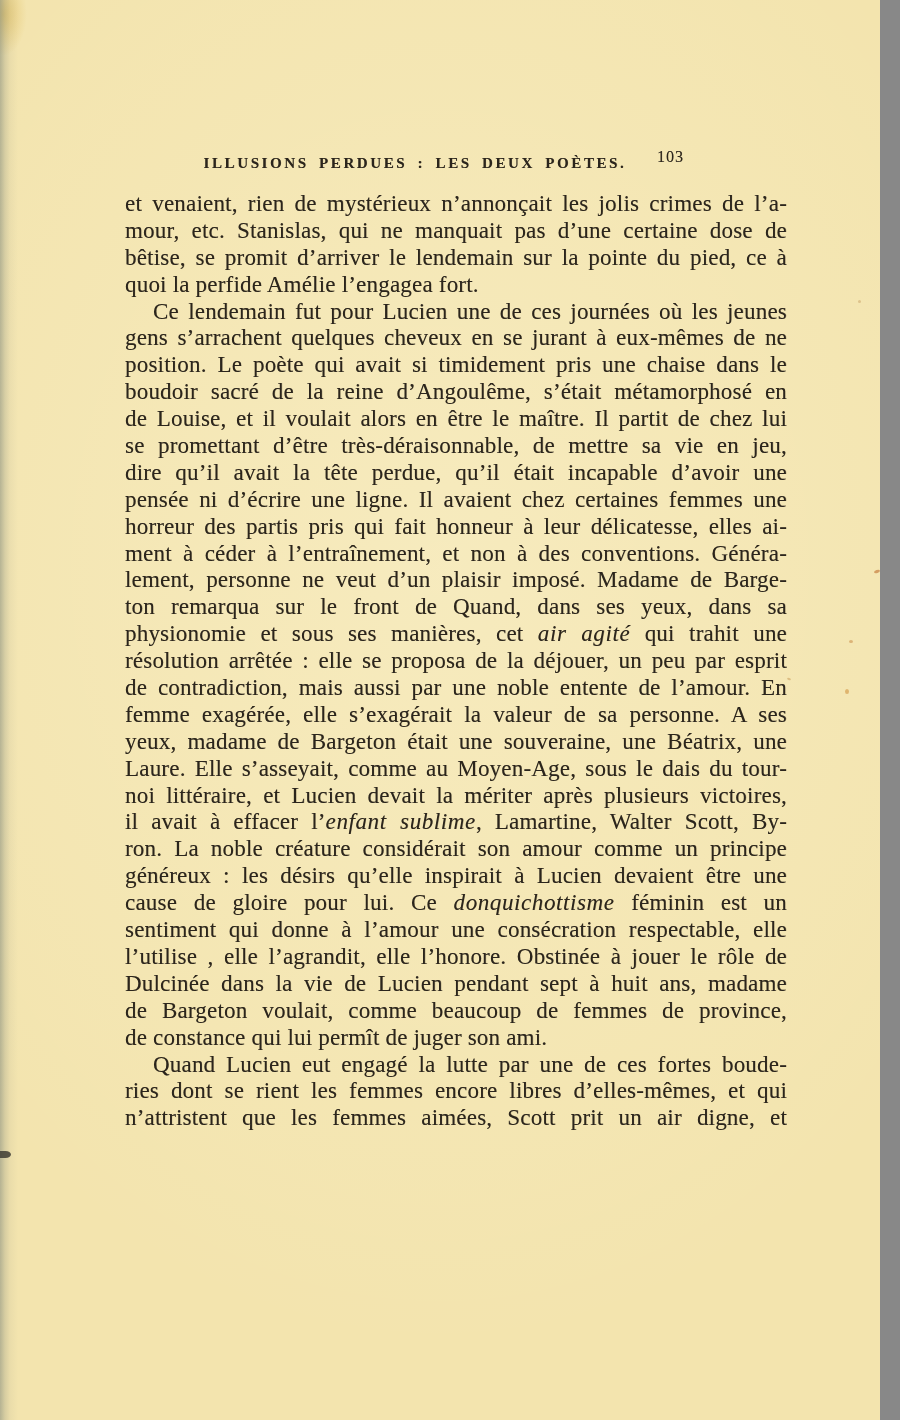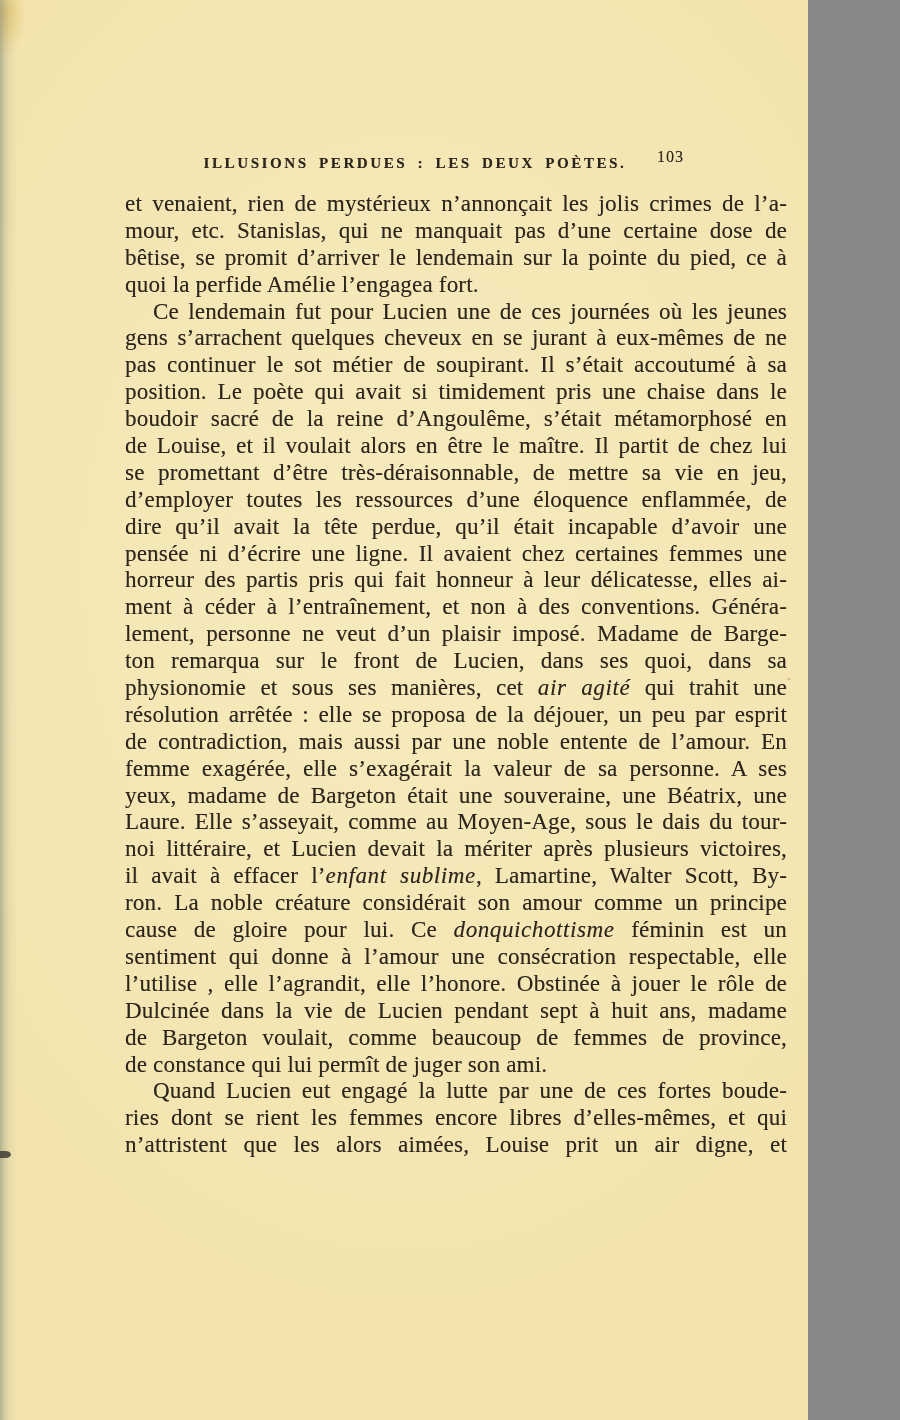--- a/index.html
+++ b/index.html
@@ -1,18 +1,18 @@
 <!DOCTYPE html>
 <html style="--paper: #f3e4ae; --ink: #2b251c;"><head>
 <meta charset="utf-8">
 <style>
   html,body { margin:0; padding:0; background:#888; }
   .page {
     position:relative;
-    width:808px; height:1420px;
+    width:880px; height:1420px;
     overflow:hidden;
     background-color: var(--paper, #f3e4ae);
     background-image:
       linear-gradient(to right, rgba(140,146,128,0.60) 0px, rgba(140,146,128,0.28) 5px, rgba(150,152,132,0.10) 10px, rgba(150,152,132,0) 18px),
       radial-gradient(ellipse 34px 60px at 3px 14px, rgba(216,176,70,0.55), rgba(216,176,70,0) 70%),
       radial-gradient(ellipse 130% 100% at 50% 40%, rgba(255,250,226,0.30), rgba(0,0,0,0) 55%),
       radial-gradient(ellipse 120% 110% at 50% 50%, rgba(0,0,0,0) 62%, rgba(168,138,70,0.16) 100%);
     font-family: "Liberation Serif", "DejaVu Serif", serif;
     color: var(--ink, #2b251c);
   }
@@ -63,50 +63,49 @@
     <div class="folio">103</div>
   </div>
 
   <div class="text-block">
       <div class="line"><span>et venaient, rien de mystérieux n’annonçait les jolis crimes de l’a-</span></div>
       <div class="line"><span>mour, etc. Stanislas, qui ne manquait pas d’une certaine dose de</span></div>
       <div class="line"><span>bêtise, se promit d’arriver le lendemain sur la pointe du pied, ce à</span></div>
       <div class="line line-end"><span>quoi la perfide Amélie l’engagea fort.</span></div>
       <div class="line line-indent"><span>Ce lendemain fut pour Lucien une de ces journées où les jeunes</span></div>
       <div class="line"><span>gens s’arrachent quelques cheveux en se jurant à eux-mêmes de ne</span></div>
-      <div class="line"><span>pas continuer le sot métier de soupirant. Il s’était accoutumé à sa</span></div>
       <div class="line"><span>position. Le poète qui avait si timidement pris une chaise dans le</span></div>
       <div class="line"><span>boudoir sacré de la reine d’Angoulême, s’était métamorphosé en</span></div>
       <div class="line"><span>de Louise, et il voulait alors en être le maître. Il partit de chez lui</span></div>
       <div class="line"><span>se promettant d’être très-déraisonnable, de mettre sa vie en jeu,</span></div>
-      <div class="line"><span>d’employer toutes les ressources d’une éloquence enflammée, de</span></div>
       <div class="line"><span>dire qu’il avait la tête perdue, qu’il était incapable d’avoir une</span></div>
       <div class="line"><span>pensée ni d’écrire une ligne. Il avaient chez certaines femmes une</span></div>
       <div class="line"><span>horreur des partis pris qui fait honneur à leur délicatesse, elles ai-</span></div>
       <div class="line"><span>ment à céder à l’entraînement, et non à des conventions. Généra-</span></div>
       <div class="line"><span>lement, personne ne veut d’un plaisir imposé. Madame de Barge-</span></div>
-      <div class="line"><span>ton remarqua sur le front de Lucien, dans ses quoi, dans sa</span></div>
+      <div class="line"><span>ton remarqua sur le front de Quand, dans ses yeux, dans sa</span></div>
       <div class="line"><span>physionomie et sous ses manières, cet </span><em>air agité</em><span> qui trahit une</span></div>
       <div class="line"><span>résolution arrêtée : elle se proposa de la déjouer, un peu par esprit</span></div>
       <div class="line"><span>de contradiction, mais aussi par une noble entente de l’amour. En</span></div>
       <div class="line"><span>femme exagérée, elle s’exagérait la valeur de sa personne. A ses</span></div>
       <div class="line"><span>yeux, madame de Bargeton était une souveraine, une Béatrix, une</span></div>
       <div class="line"><span>Laure. Elle s’asseyait, comme au Moyen-Age, sous le dais du tour-</span></div>
       <div class="line"><span>noi littéraire, et Lucien devait la mériter après plusieurs victoires,</span></div>
       <div class="line"><span>il avait à effacer l’</span><em>enfant sublime</em><span>, Lamartine, Walter Scott, By-</span></div>
       <div class="line"><span>ron. La noble créature considérait son amour comme un principe</span></div>
+      <div class="line"><span>généreux : les désirs qu’elle inspirait à Lucien devaient être une</span></div>
       <div class="line"><span>cause de gloire pour lui. Ce </span><em>donquichottisme</em><span> féminin est un</span></div>
       <div class="line"><span>sentiment qui donne à l’amour une consécration respectable, elle</span></div>
       <div class="line"><span>l’utilise , elle l’agrandit, elle l’honore. Obstinée à jouer le rôle de</span></div>
       <div class="line"><span>Dulcinée dans la vie de Lucien pendant sept à huit ans, madame</span></div>
       <div class="line"><span>de Bargeton voulait, comme beaucoup de femmes de province,</span></div>
       <div class="line line-end"><span>de constance qui lui permît de juger son ami.</span></div>
       <div class="line line-indent"><span>Quand Lucien eut engagé la lutte par une de ces fortes boude-</span></div>
       <div class="line"><span>ries dont se rient les femmes encore libres d’elles-mêmes, et qui</span></div>
-      <div class="line"><span>n’attristent que les alors aimées, Louise prit un air digne, et</span></div>
+      <div class="line"><span>n’attristent que les femmes aimées, Scott prit un air digne, et</span></div>
     </div>
 
   <div class="edge-mark"></div>
   <div class="speckle" style="left:874px; top:570px; width:6px; height:3px; background:rgba(190,110,45,0.60); transform:rotate(-20deg);"></div>
   <div class="speckle" style="left:849px; top:640px; width:4px; height:3px; background:rgba(196,130,60,0.50);"></div>
   <div class="speckle" style="left:845px; top:689px; width:4px; height:5px; background:rgba(205,140,55,0.55);"></div>
   <div class="speckle" style="left:787px; top:678px; width:4px; height:2px; background:rgba(190,140,70,0.45); transform:rotate(25deg);"></div>
   <div class="speckle" style="left:858px; top:300px; width:3px; height:3px; background:rgba(180,130,70,0.35);"></div>
 
 </div>

